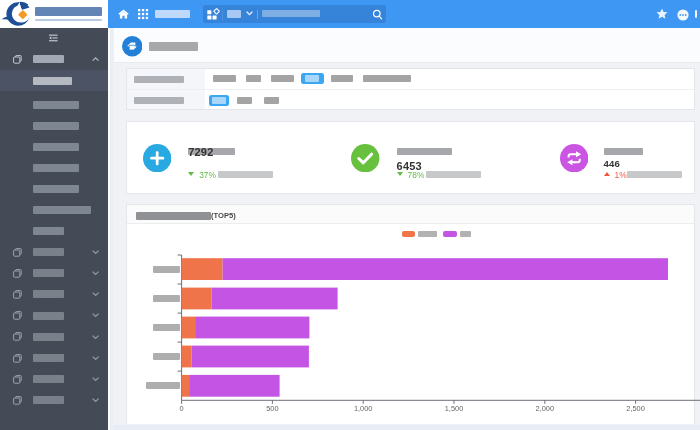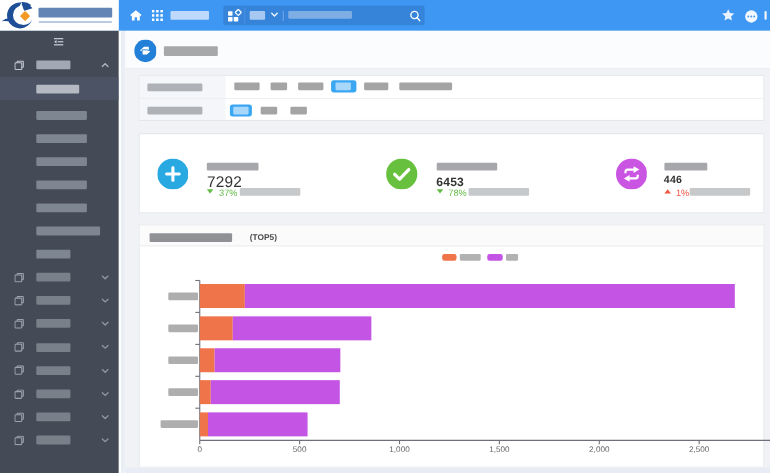--- a/index.html
+++ b/index.html
@@ -174,21 +174,21 @@
 <div style="position:absolute;left:212.3px;top:97.0px;width:13.9px;height:6.8px;background:#A8D7FA;border-radius:1px;"></div>
 <div style="position:absolute;left:237.1px;top:96.9px;width:14.9px;height:7.0px;background:#A4A4A4;border-radius:1px;"></div>
 <div style="position:absolute;left:263.9px;top:96.9px;width:14.8px;height:7.0px;background:#A4A4A4;border-radius:1px;"></div>
 <div class="a" style="left:126px;top:121.3px;width:568.6px;height:72.5px;background:#fff;border:1px solid #E3E6EA"></div>
 <svg class="a" style="left:143.0px;top:143.8px" width="28.4" height="28.4" viewBox="0 0 28.4 28.4">
     <circle cx="14.2" cy="14.2" r="14.2" fill="#29A9E2"></circle>
     <rect x="7.2" y="12.8" width="14" height="2.8" rx="1.2" fill="#fff"></rect>
     <rect x="12.8" y="7.2" width="2.8" height="14" rx="1.2" fill="#fff"></rect>
   </svg>
 <div style="position:absolute;left:188.2px;top:147.7px;width:47.2px;height:7.4px;background:#A5A7AA;border-radius:1px;"></div>
-<div class="a" style="left:188.2px;top:160px;width:60px;height:10px;font-weight:normal;font-size:14px;line-height:10px;color:#333;letter-spacing:0.2px">7292</div>
+<div class="a" style="left:188.2px;top:147px;width:60px;height:10px;font-weight:bold;font-size:11px;line-height:10px;color:#333;letter-spacing:0.2px">7292</div>
 <div class="a" style="left:188.2px;top:172.2px;width:0;height:0;border-left:3.9px solid transparent;border-right:3.9px solid transparent;border-top:4.9px solid #62BB46"></div>
 <div class="a" style="left:199.2px;top:170.6px;font-size:8.4px;line-height:8.4px;color:#62BB46">37%</div>
 <div style="position:absolute;left:217.7px;top:170.9px;width:55px;height:7.4px;background:#C6C8CA;border-radius:1px;"></div>
 <svg class="a" style="left:351.3px;top:143.8px" width="28.4" height="28.4" viewBox="0 0 28.4 28.4">
     <circle cx="14.2" cy="14.2" r="14.2" fill="#67C13E"></circle>
     <path d="M7.8 14.5 L12.3 18.8 L20.6 10.2" stroke="#fff" stroke-width="3" fill="none" stroke-linecap="round" stroke-linejoin="round"></path>
   </svg>
 <div style="position:absolute;left:396.6px;top:147.7px;width:55.1px;height:7.4px;background:#A5A7AA;border-radius:1px;"></div>
 <div class="a" style="left:396.6px;top:161px;width:60px;height:10px;font-weight:bold;font-size:11px;line-height:10px;color:#333;letter-spacing:0.2px">6453</div>
 <div class="a" style="left:396.6px;top:172.2px;width:0;height:0;border-left:3.9px solid transparent;border-right:3.9px solid transparent;border-top:4.9px solid #62BB46"></div>
@@ -202,21 +202,21 @@
     <path d="M12.4 15.2 L7.2 18.2 L12.4 21.2 Z" fill="#fff"></path>
   </svg>
 <div style="position:absolute;left:603.5px;top:147.7px;width:39.4px;height:7.4px;background:#A5A7AA;border-radius:1px;"></div>
 <div class="a" style="left:603.5px;top:158.6px;width:60px;height:10px;font-weight:bold;font-size:9.6px;line-height:10px;color:#333;letter-spacing:0.2px">446</div>
 <div class="a" style="left:603.5px;top:172.2px;width:0;height:0;border-left:3.9px solid transparent;border-right:3.9px solid transparent;border-bottom:4.9px solid #ED5742"></div>
 <div class="a" style="left:614.5px;top:170.6px;font-size:8.4px;line-height:8.4px;color:#ED5742">1%</div>
 <div style="position:absolute;left:627.0px;top:170.9px;width:55px;height:7.4px;background:#C6C8CA;border-radius:1px;"></div>
 <div class="a" style="left:126px;top:204.4px;width:568.6px;height:220.1px;background:#fff;border:1px solid #E3E6EA;border-bottom:none"></div>
 <div class="a" style="left:127px;top:205.4px;width:566.6px;height:18.6px;background:#FBFBFC;border-bottom:1px solid #EDEDEF"></div>
 <div style="position:absolute;left:135.6px;top:211.9px;width:75.7px;height:8.0px;background:#8F9194;border-radius:1px;"></div>
-<div class="a" style="left:227px;top:211.8px;font-size:7.6px;line-height:8.4px;font-weight:bold;color:#4A4A4A">(TOP5)</div>
+<div class="a" style="left:211px;top:211.8px;font-size:7.6px;line-height:8.4px;font-weight:bold;color:#4A4A4A">(TOP5)</div>
 <div class="a" style="left:401.8px;top:230.8px;width:13.3px;height:6.4px;background:#F0744A;border-radius:2px"></div>
 <div style="position:absolute;left:418.3px;top:230.6px;width:18.8px;height:6.8px;background:#B2B2B2;border-radius:1px;"></div>
 <div class="a" style="left:443.4px;top:230.8px;width:13.4px;height:6.4px;background:#C454E4;border-radius:2px"></div>
 <div style="position:absolute;left:459.6px;top:230.6px;width:11.3px;height:6.8px;background:#B2B2B2;border-radius:1px;"></div>
 <svg class="a" style="left:0;top:0" width="700" height="430" viewBox="0 0 700 430">
     <line x1="181.6" y1="255" x2="181.6" y2="400.3" stroke="#6E7079" stroke-width="1"></line>
     <line x1="177.6" y1="255.0" x2="181.6" y2="255.0" stroke="#6E7079" stroke-width="1"></line>
     <line x1="177.6" y1="284.0" x2="181.6" y2="284.0" stroke="#6E7079" stroke-width="1"></line>
     <line x1="177.6" y1="313.1" x2="181.6" y2="313.1" stroke="#6E7079" stroke-width="1"></line>
     <line x1="177.6" y1="342.1" x2="181.6" y2="342.1" stroke="#6E7079" stroke-width="1"></line>

